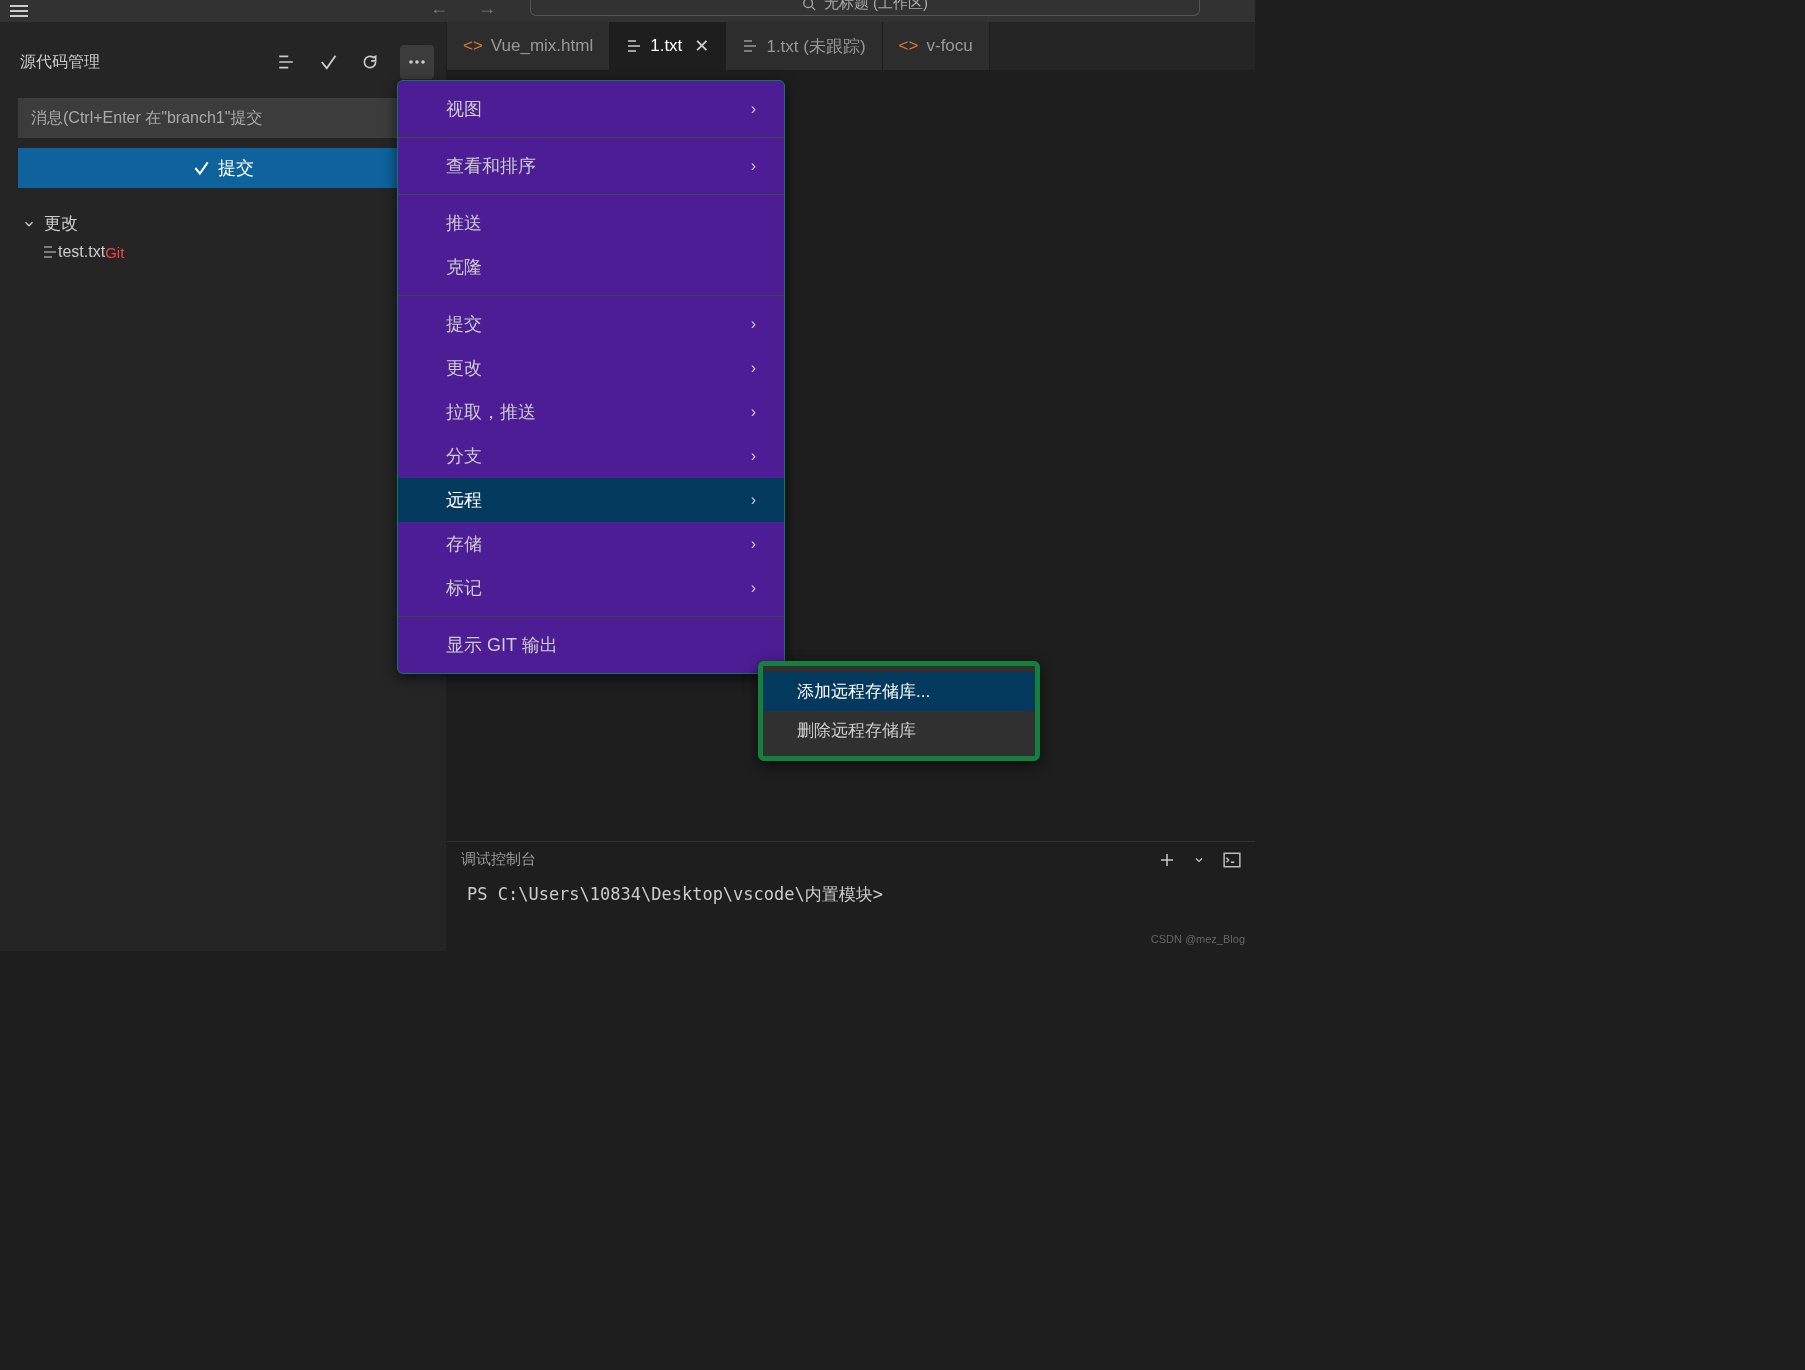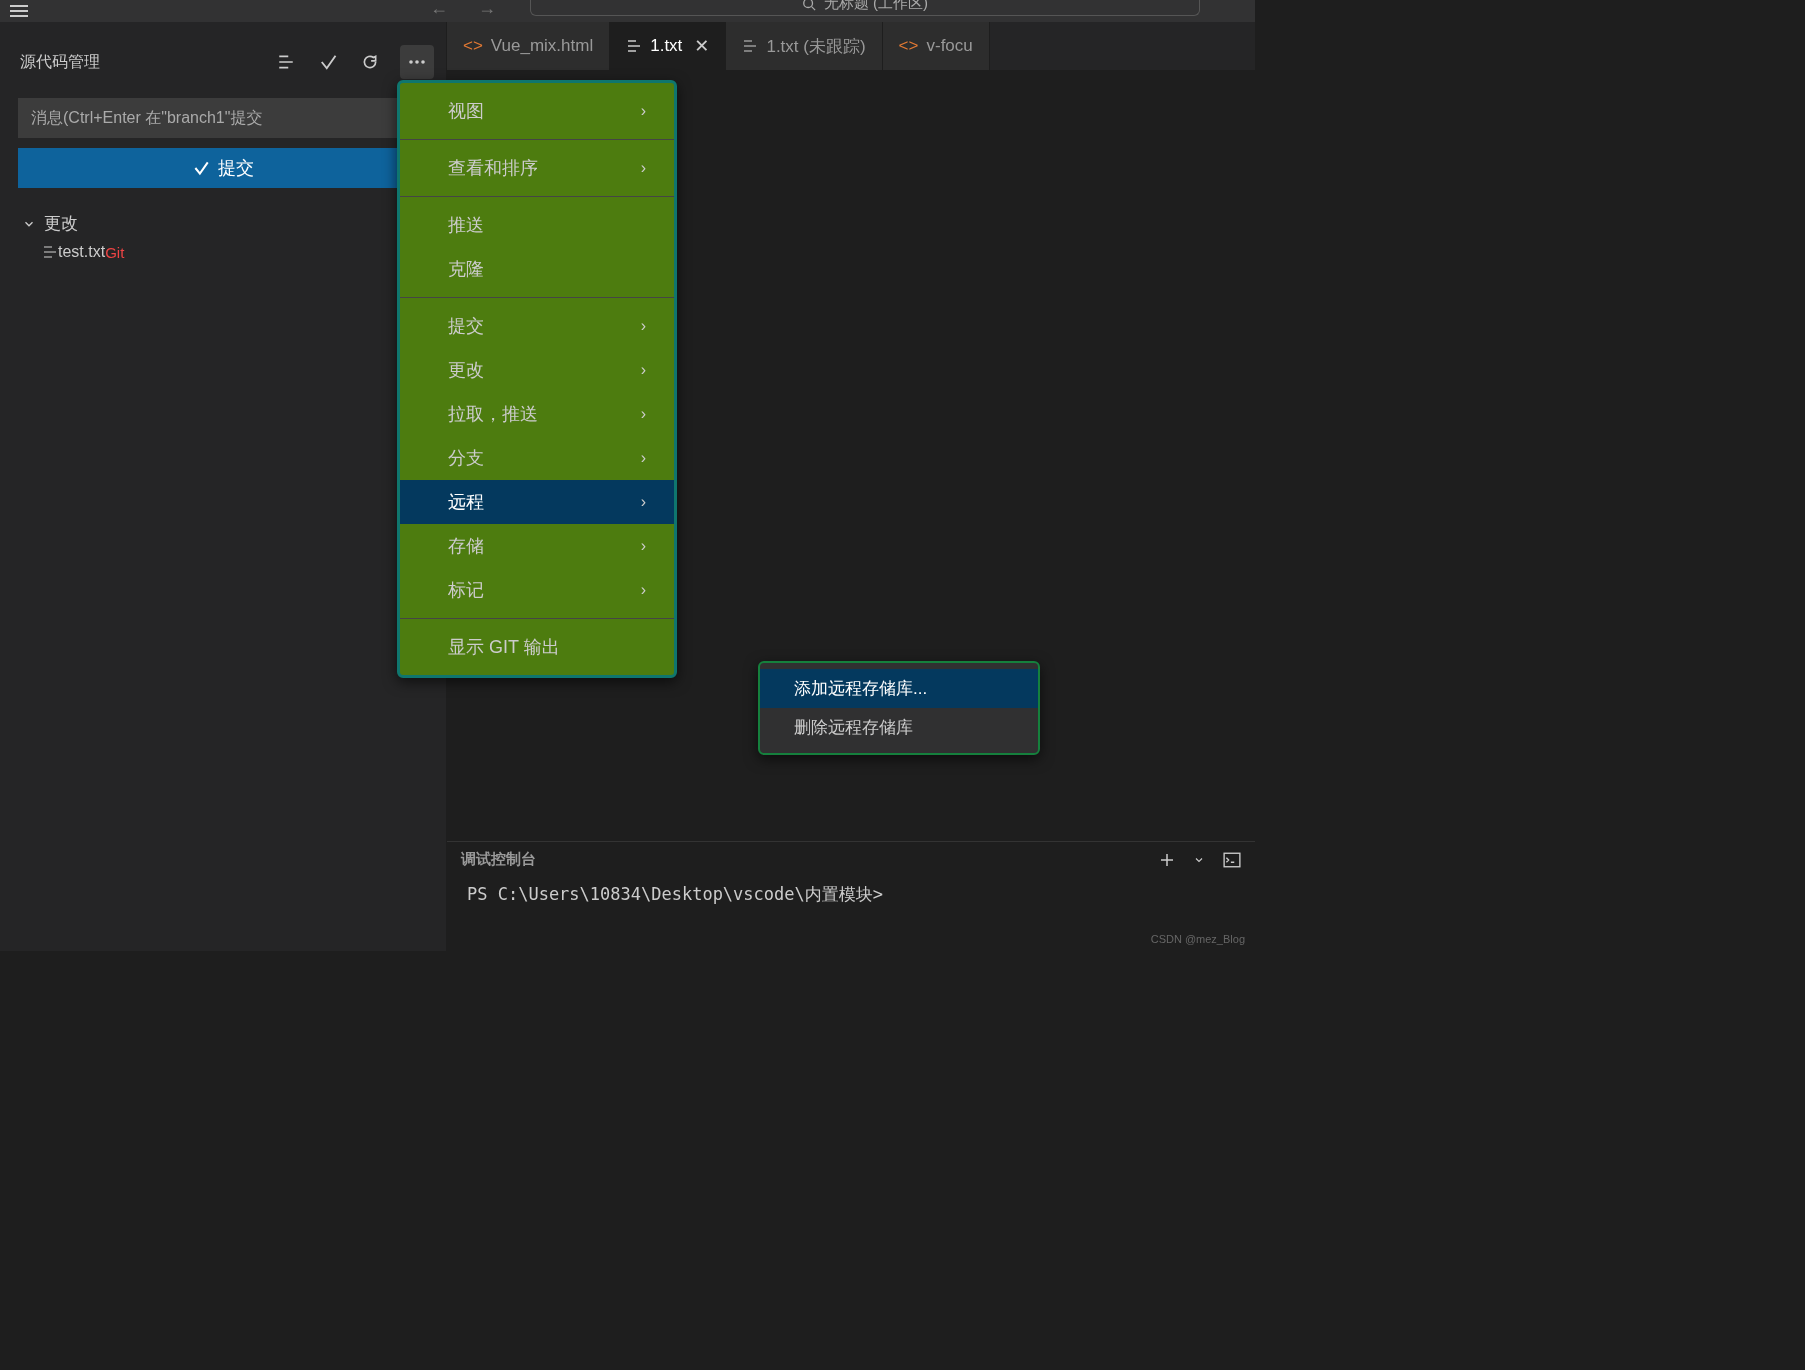--- a/index.html
+++ b/index.html
@@ -192,23 +192,23 @@
       color: #ccc;
       cursor: pointer;
       margin-left: 4px;
     }
     .code-icon { color: #e37933; }
     .text-icon { color: #999; }
     .context-menu {
       position: absolute;
       top: 80px;
       left: 397px;
-      width: 280px;
-      background: #4d7c0f;
-      border: 3px solid #0f766e;
+      width: 388px;
+      background: #4c1d95;
+      border: 1px solid #0f766e;
       border-radius: 6px;
       box-shadow: 0 4px 14px rgba(0,0,0,0.6);
       padding: 6px 0;
       z-index: 100;
     }
     .menu-item {
       display: flex;
       align-items: center;
       justify-content: space-between;
       padding: 10px 28px 10px 48px;
@@ -228,21 +228,21 @@
       height: 1px;
       background: #454545;
       margin: 6px 0;
     }
     .submenu {
       position: absolute;
       top: 661px;
       left: 758px;
       width: 282px;
       background: #303031;
-      border: 2px solid #15803d;
+      border: 5px solid #15803d;
       border-radius: 6px;
       box-shadow: 0 4px 14px rgba(0,0,0,0.6);
       padding: 6px 0;
       z-index: 101;
     }
     .submenu .menu-item { padding: 8px 20px 8px 34px; font-size: 17px; }
     .terminal {
       position: absolute;
       bottom: 0;
       left: 447px;
@@ -250,21 +250,20 @@
       height: 110px;
       background: #1e1e1e;
       border-top: 1px solid #333;
     }
     .terminal-tabs {
       display: flex;
       justify-content: space-between;
       padding: 8px 14px 0;
       font-size: 15px;
       color: #999;
-      font-weight: bold;
     }
     .term-content {
       padding: 14px 20px;
       font-family: Consolas, monospace;
       font-size: 17px;
       color: #ccc;
     }
     .terminal-right { display: flex; gap: 18px; align-items: center; }
     .watermark {
       position: absolute;

